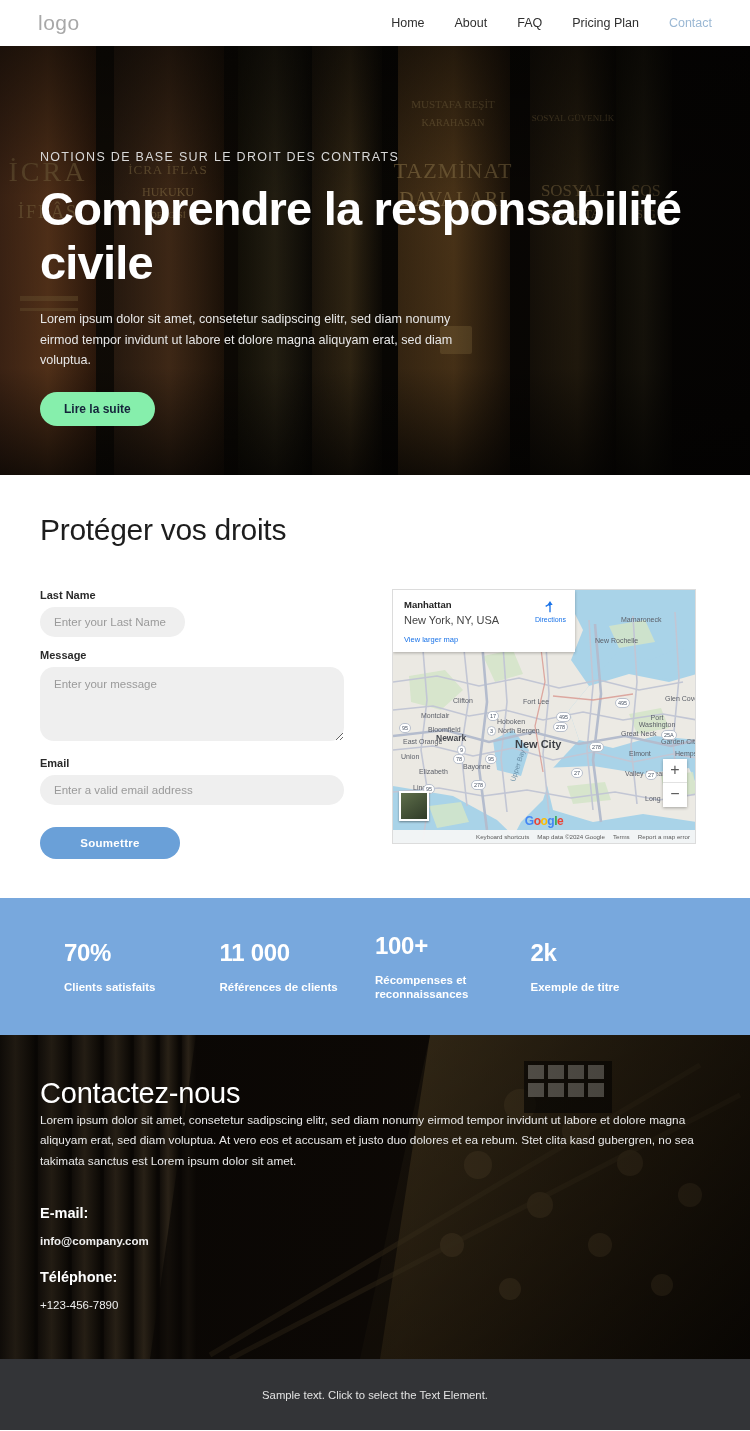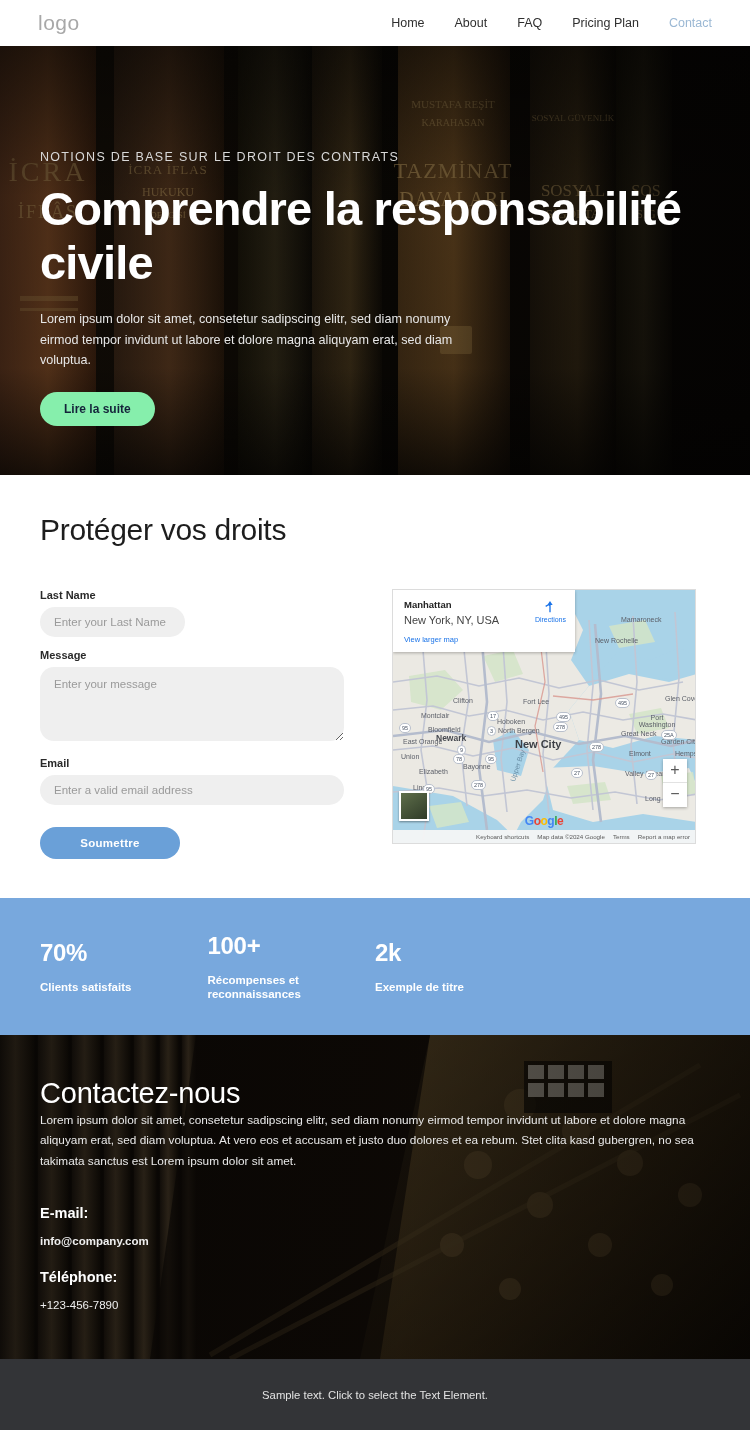--- a/index.html
+++ b/index.html
@@ -238,21 +238,21 @@
   .map-g span:nth-child(4){color:#4285F4}
   .map-g span:nth-child(5){color:#34A853}
   .map-g span:nth-child(6){color:#EA4335}
 
   
   .stats {
     background: #78a8dd;
     height: 137px;
     display: flex;
     align-items: center;
-    padding: 0 40px;
+    padding: 0 64px;
   }
   .stat { width: 25%; }
   .stat-num {
     color: #fff;
     font-size: 24px;
     font-weight: 700;
     letter-spacing: -0.3px;
     margin-bottom: 13px;
   }
   .stat-label {
@@ -555,20 +555,24 @@
       </div>
     </div>
   </div>
 
   <div class="stats">
     <div class="stat">
       <div class="stat-num">70%</div>
       <div class="stat-label">Clients satisfaits</div>
     </div>
     <div class="stat">
+      <div class="stat-num">11 000</div>
+      <div class="stat-label">Références de clients</div>
+    </div>
+    <div class="stat">
       <div class="stat-num">100+</div>
       <div class="stat-label">Récompenses et reconnaissances</div>
     </div>
     <div class="stat">
       <div class="stat-num">2k</div>
       <div class="stat-label">Exemple de titre</div>
     </div>
   </div>
 
   <div class="contact">

